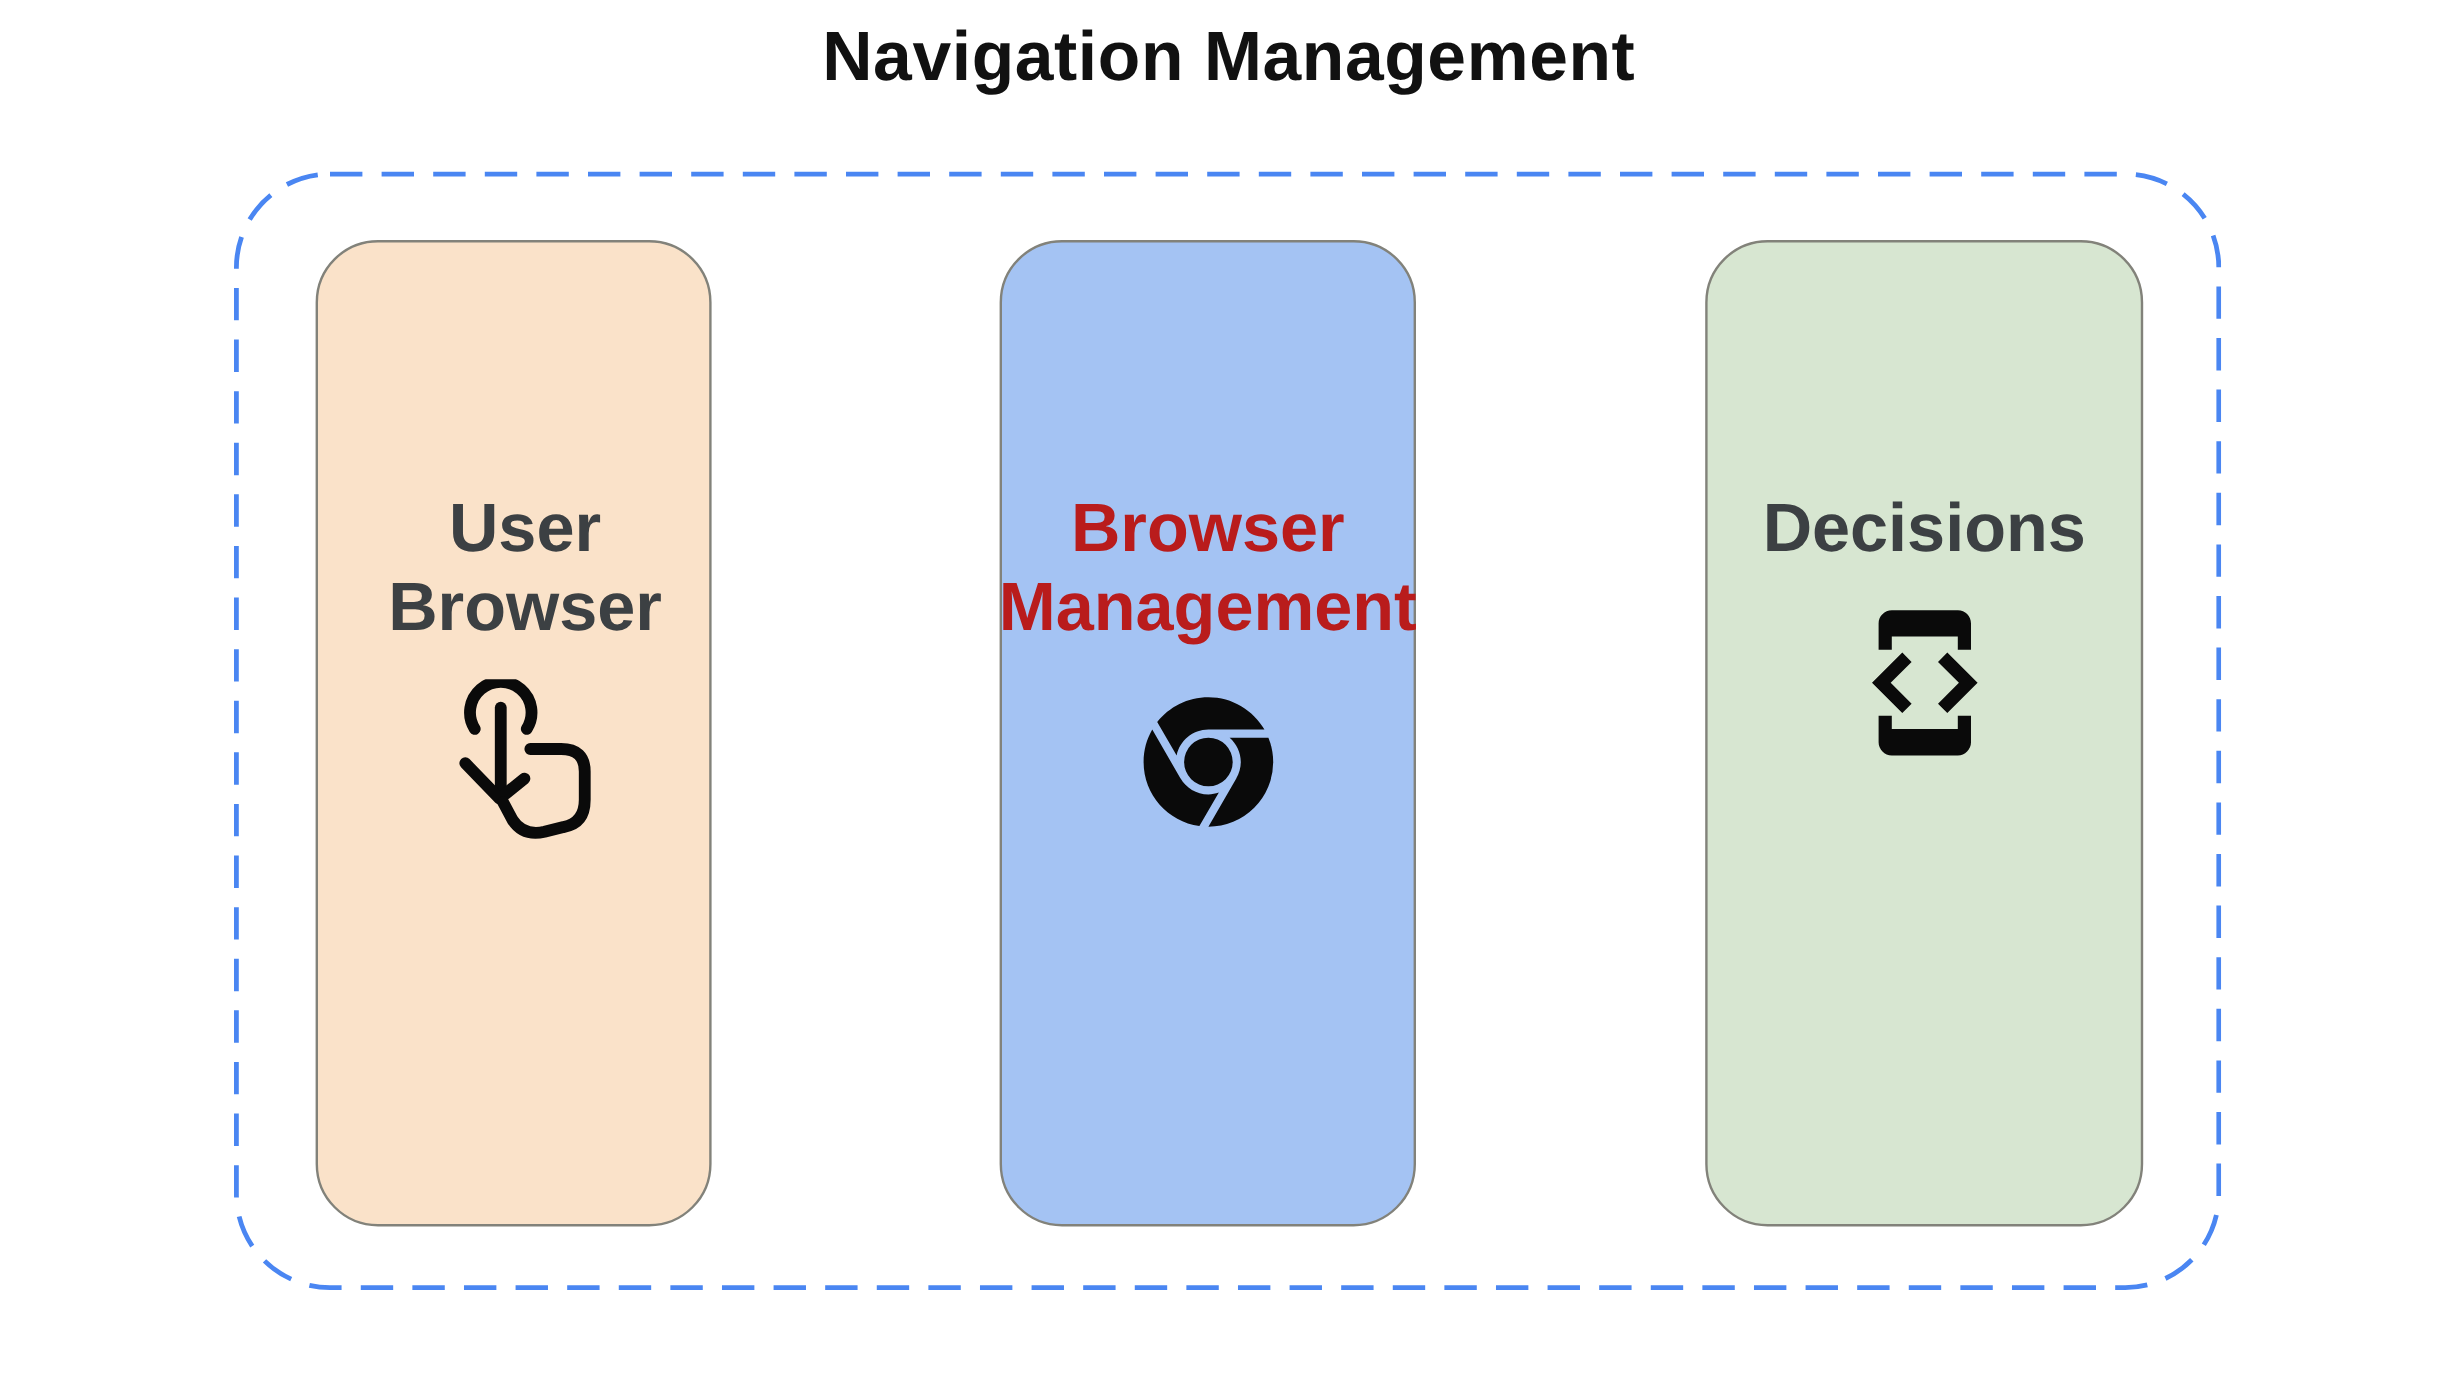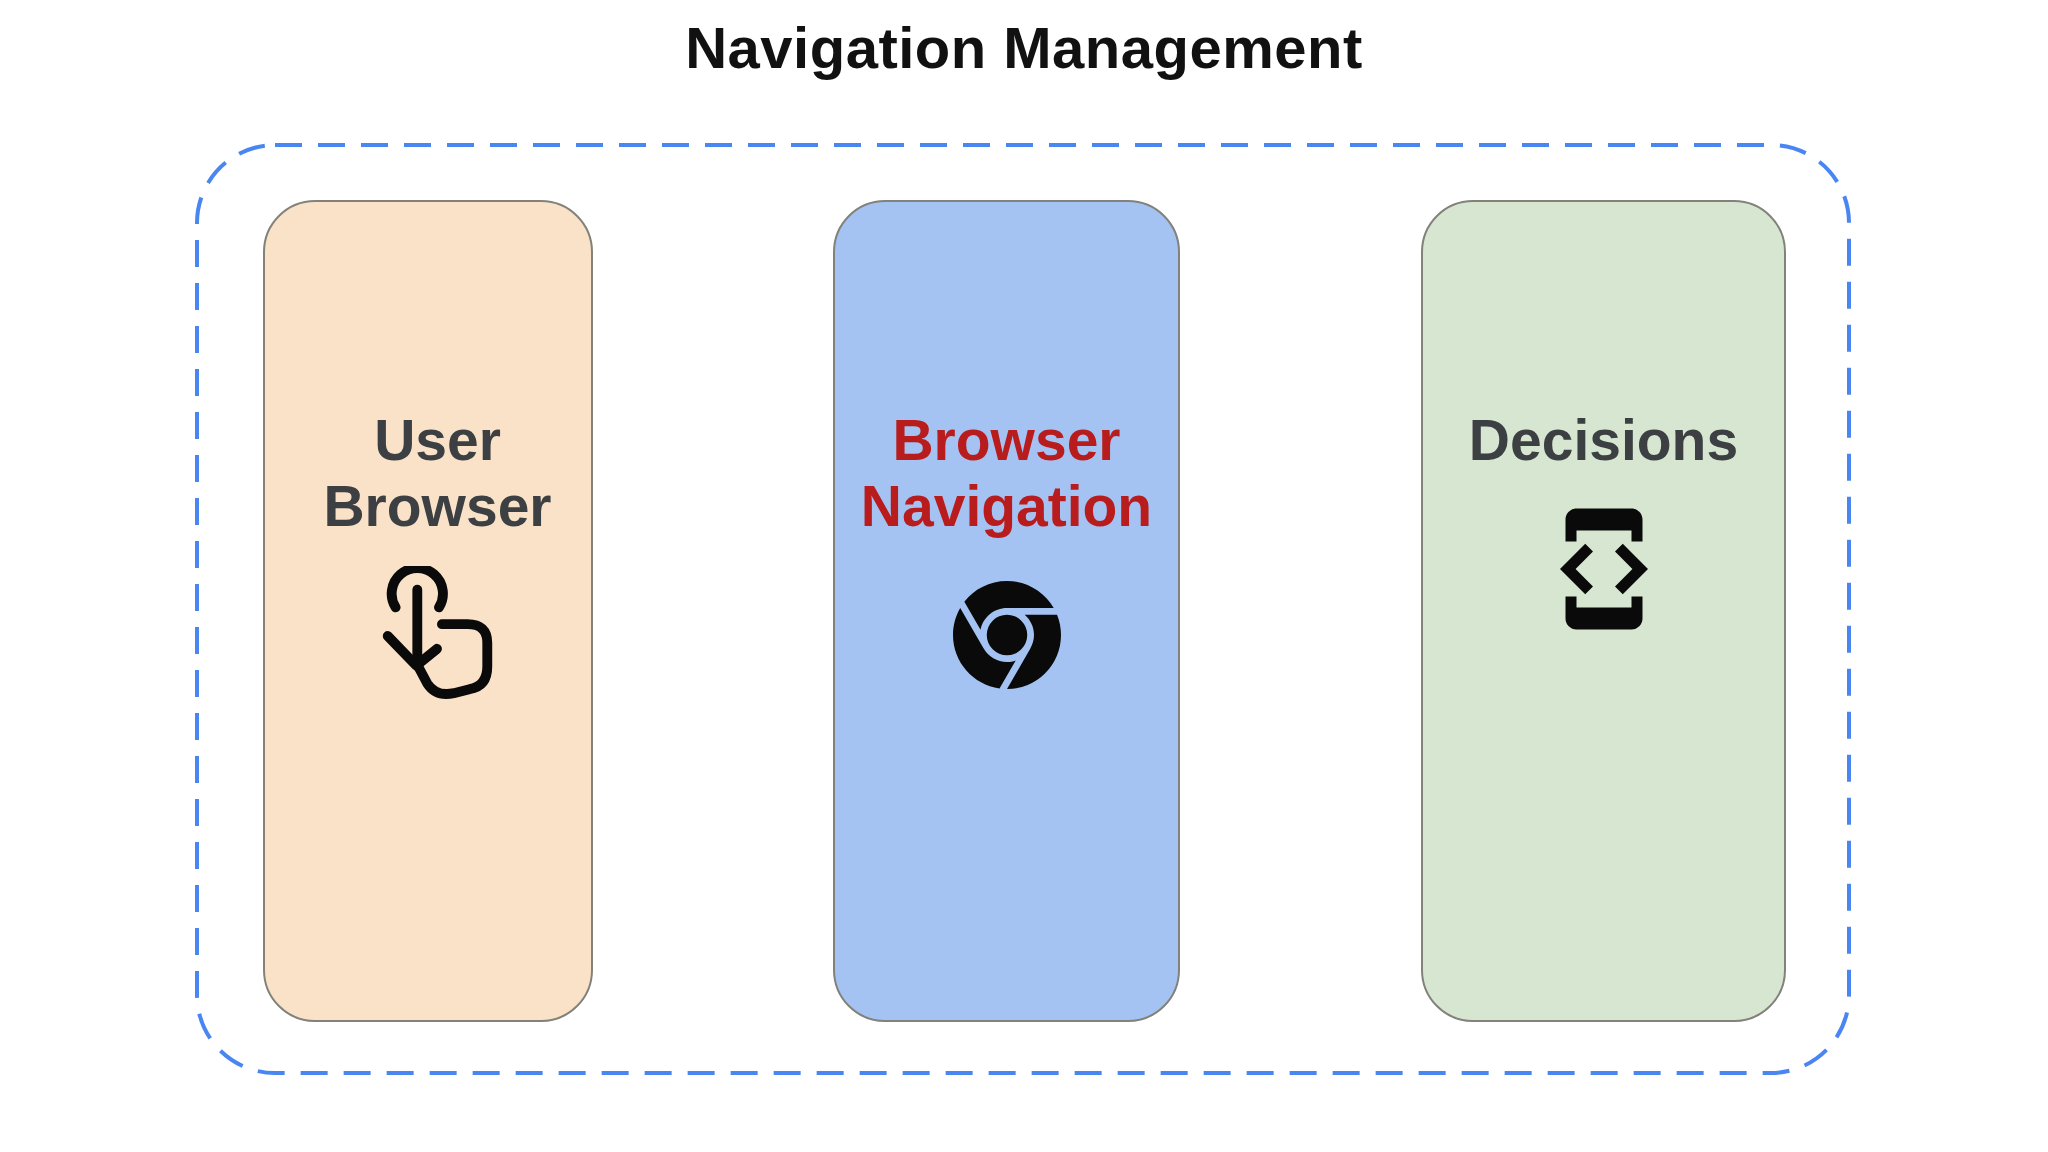--- a/index.html
+++ b/index.html
@@ -83,21 +83,21 @@
         <path d="M 39 24 L 39 96"></path>
         <path d="M 9 71 L 38 101 L 59 84"></path>
         <path d="M 64 59 L 90 59 Q 110 59 110 78 L 110 102 Q 110 122 92 125 L 76 129 Q 58 133 49 119 L 41 104"></path>
       </svg>
     </div>
   </div>
 
   <div class="card card-1" style="background: rgb(164, 195, 243); border-color: rgb(130, 130, 122);">
     <div class="card-label" style="color: #b91c1c;">
       <span>Browser</span>
-      <span>Navigation</span>
+      <span>Management</span>
     </div>
     <div class="icon-box">
       <svg width="162" height="162" viewBox="0 0 24 24" fill="#0a0a0a">
         <path d="M12,20L15.46,14H15.45C15.79,13.4 16,12.73 16,12C16,10.8 15.46,9.73 14.62,9H19.41C19.79,9.93 20,10.94 20,12A8,8 0 0,1 12,20M4,12C4,10.54 4.39,9.18 5.07,8L8.54,14H8.55C9.24,15.19 10.5,16 12,16C12.45,16 12.88,15.91 13.29,15.77L10.89,19.91C7,19.37 4,16.04 4,12M15,12A3,3 0 0,1 12,15A3,3 0 0,1 9,12A3,3 0 0,1 12,9A3,3 0 0,1 15,12M12,4C14.96,4 17.54,5.61 18.92,8H12C10.06,8 8.45,9.38 8.08,11.21L5.68,7.07C7.14,5.2 9.43,4 12,4Z"></path>
       </svg>
     </div>
   </div>
 
   <div class="card card-2" style="background: rgb(215, 230, 209); border-color: rgb(130, 130, 122);">
     <div class="card-label" style="color: rgb(60, 64, 67);">

